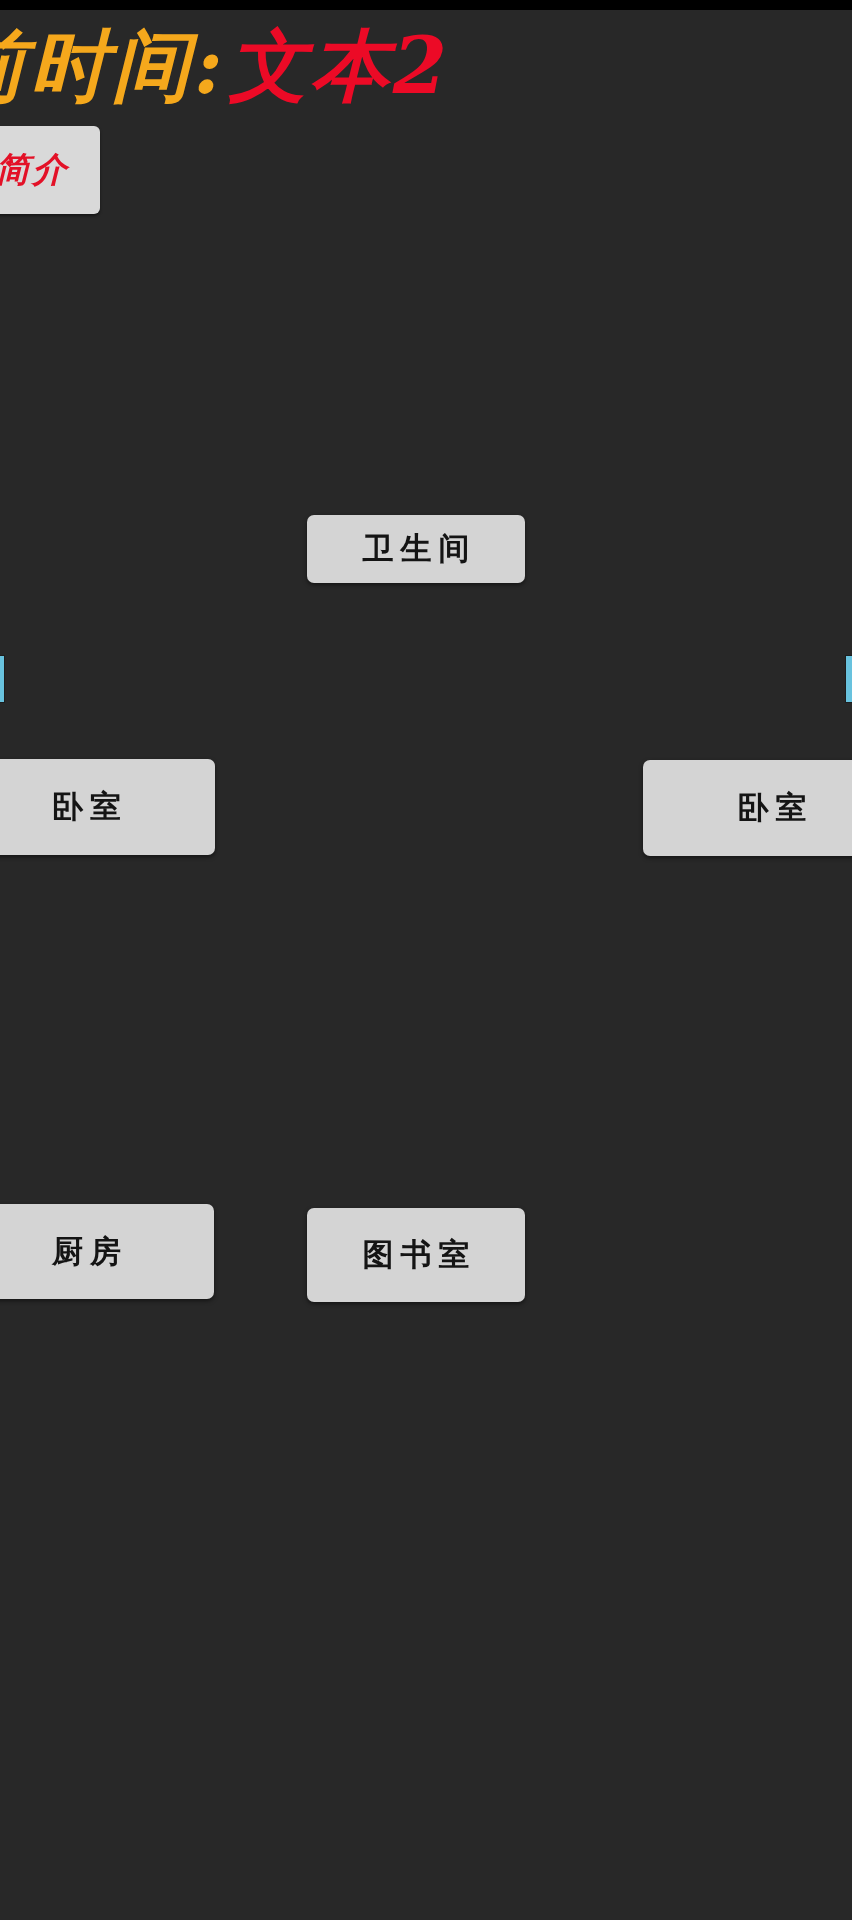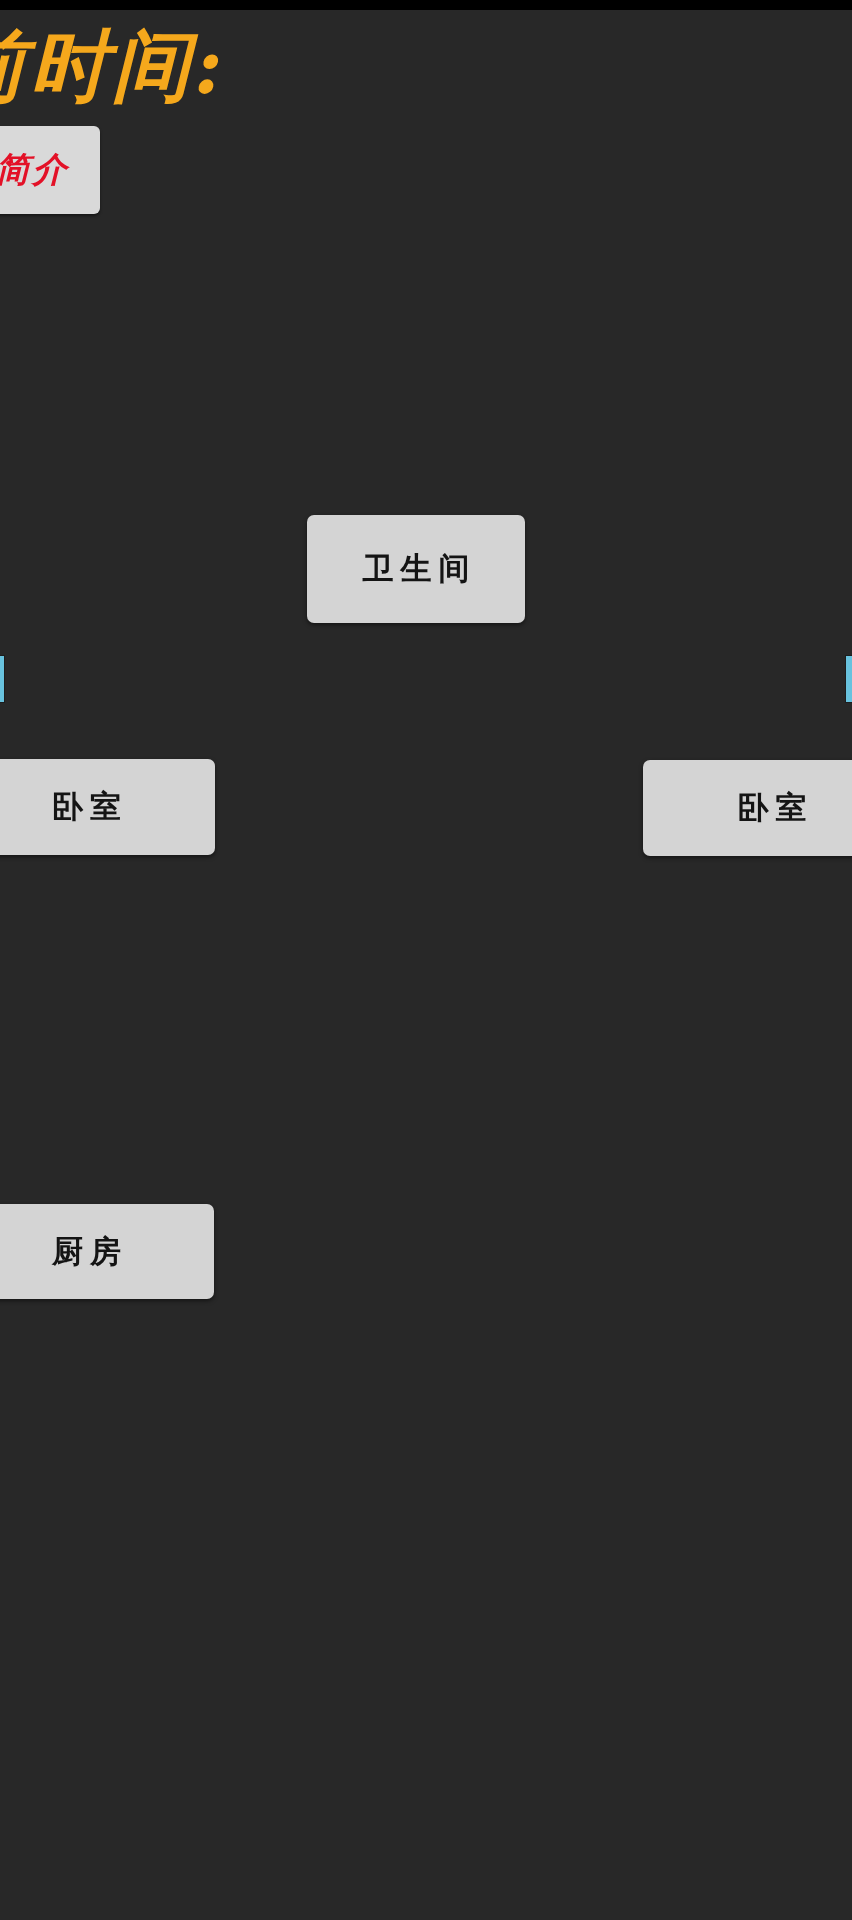--- a/index.html
+++ b/index.html
@@ -102,21 +102,21 @@
     font-weight: 700;
     font-size: 31px;
     color: #141414;
     letter-spacing: 7px;
     text-indent: 7px;        
     white-space: nowrap;
   }
 
   
   #room-bathroom {
-    left: 307px;  top: 515px;  width: 218px; height: 108px;
+    left: 307px;  top: 515px;  width: 218px; height: 68px;
   }
   #room-bedroom-left {
     left: -42px;  top: 759px;  width: 257px; height: 96px;
   }
   #room-bedroom-right {
     left: 643px;  top: 760px;  width: 258px; height: 96px;
   }
   #room-hall {
     left: 309px;  top: 966px;  width: 218px; height: 92px;
   }
@@ -141,20 +141,21 @@
 </style>
 </head>
 <body>
 
 <div id="stage">
 
   <div id="status-strip"></div>
 
   <div id="header-line">
     <span class="hand" id="time-text">前时间:</span>
+    <span class="hand" id="label-text">文本2</span>
   </div>
 
   <button id="profile-button">
     <span class="btn-cn">物简介</span>
   </button>
 
   <div id="edge-marker-left" class="edge-marker"></div>
   <div id="edge-marker-right" class="edge-marker"></div>
 
   <button id="room-bathroom" class="room-btn">
@@ -167,14 +168,17 @@
 
   <button id="room-bedroom-right" class="room-btn">
     <span class="room-label">卧室</span>
   </button>
 
 
   <button id="room-kitchen" class="room-btn">
     <span class="room-label">厨房</span>
   </button>
 
+  <button id="room-library" class="room-btn">
+    <span class="room-label">图书室</span>
+  </button>
 
 </div>
 
 </body></html>

